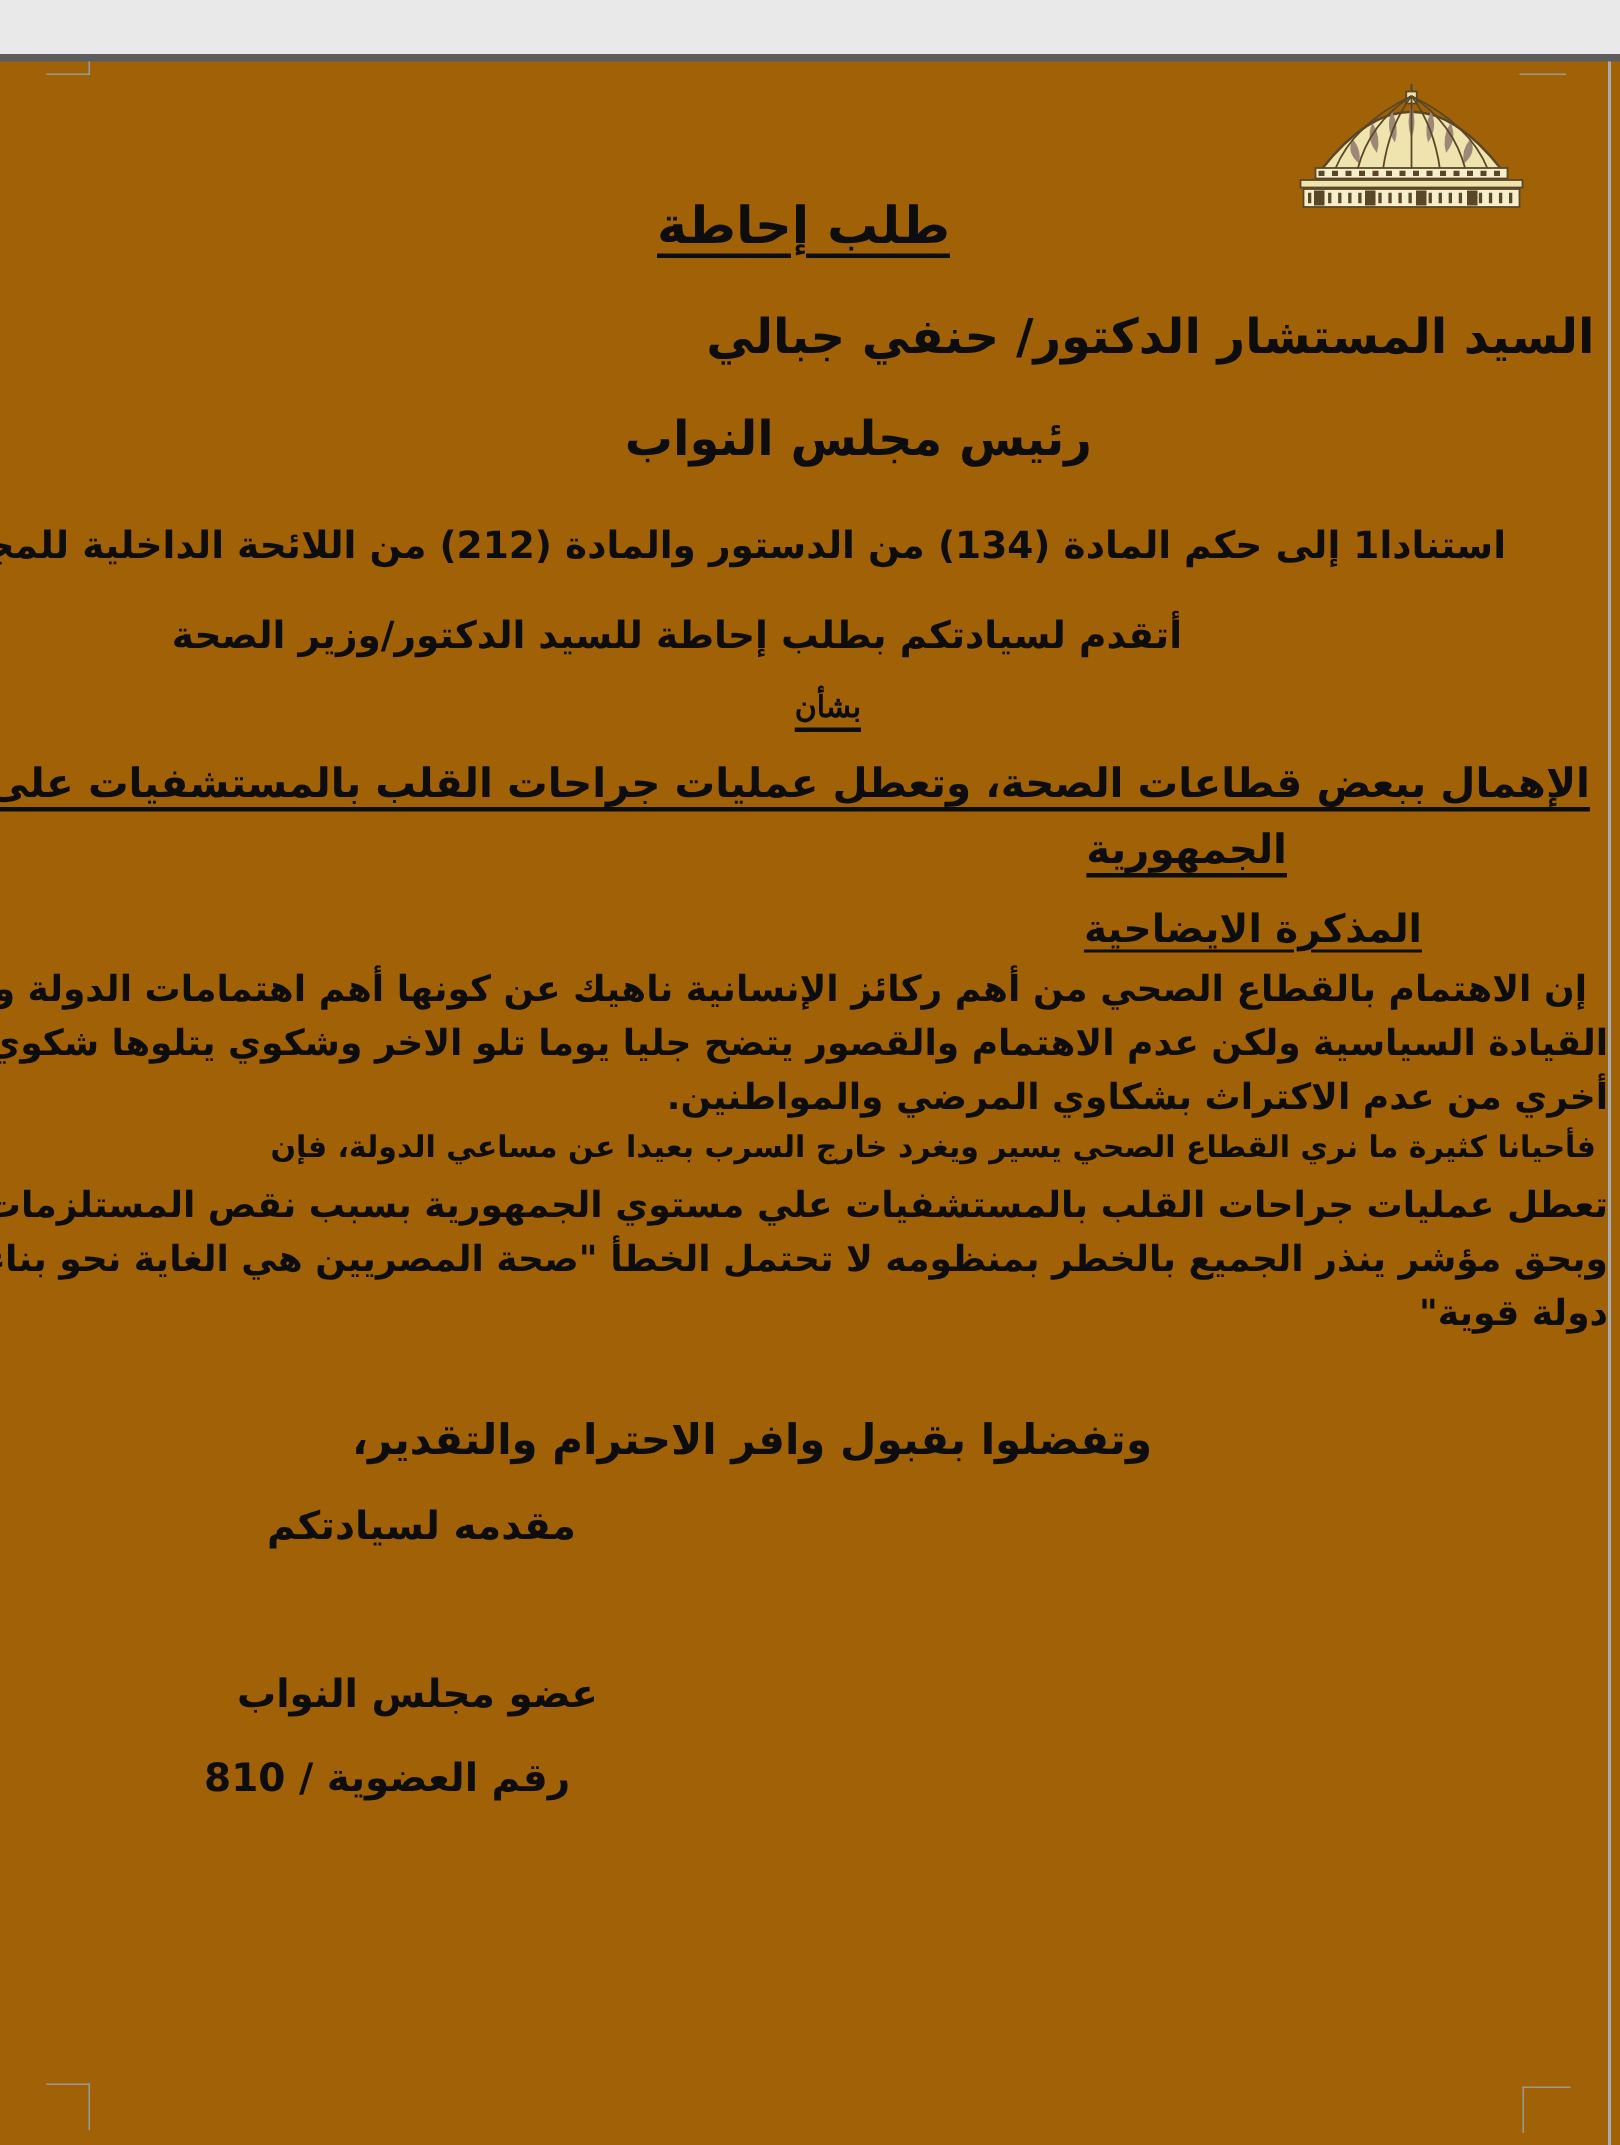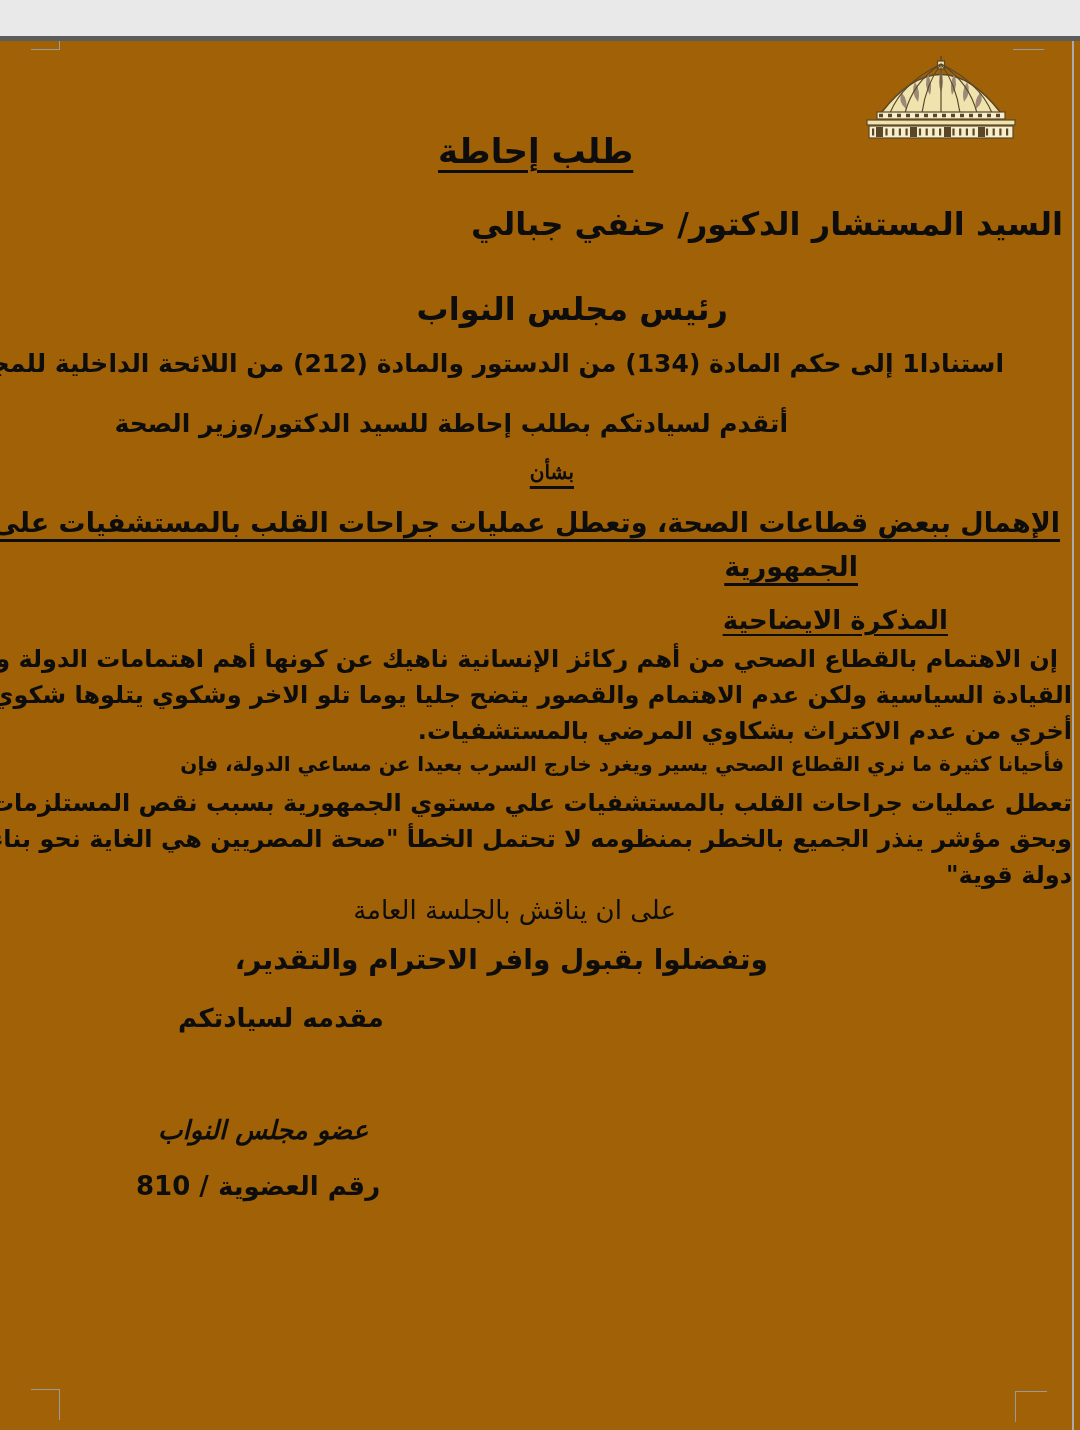--- a/index.html
+++ b/index.html
@@ -80,46 +80,45 @@
 
     <rect x="3" y="70" width="144" height="12" fill="#f7efcb" stroke="#5a4728" stroke-width="1.2"></rect>
     <line x1="6" y1="76" x2="145" y2="76" stroke="#5a4728" stroke-width="7" stroke-dasharray="2.2,4.5"></line>
     <line x1="10" y1="76" x2="145" y2="76" stroke="#5a4728" stroke-width="10" stroke-dasharray="7,27"></line>
   </svg>
 
   <div class="line u" style="top:94px; left:438px; font-size:34px;">طلب إحاطة</div>
 
   <div class="line" style="top:168px; right:17px; font-size:32px;">السيد المستشار الدكتور/ حنفي جبالي</div>
 
-  <div class="line" style="top:253px; right:352px; font-size:32px;">رئيس مجلس النواب</div>
+  <div class="line" style="top:236px; right:352px; font-size:32px;">رئيس مجلس النواب</div>
 
   <div class="line" style="top:312px; right:76px; font-size:25px;">استنادا1 إلى حكم المادة (134) من الدستور والمادة (212) من اللائحة الداخلية للمجلس.</div>
 
   <div class="line" style="top:372px; right:292px; font-size:25px;">أتقدم لسيادتكم بطلب إحاطة للسيد الدكتور/وزير الصحة</div>
 
   <div class="line u" style="top:424px; right:506px; font-size:20px;font-family:Liberation Serif, serif;">بشأن</div>
 
   <div class="line u" style="top:470px; right:20px; font-size:27px;">الإهمال ببعض قطاعات الصحة، وتعطل عمليات جراحات القلب بالمستشفيات على مستوى</div>
 
   <div class="line u" style="top:514px; right:222px; font-size:27px;">الجمهورية</div>
 
   <div class="line u2" style="top:568px; right:132px; font-size:26px;">المذكرة الايضاحية</div>
 
   <div class="line" style="top:608px; right:22px; font-size:24px;">إن الاهتمام بالقطاع الصحي من أهم ركائز الإنسانية ناهيك عن كونها أهم اهتمامات الدولة و</div>
   <div class="line" style="top:644px; right:8px; font-size:24px;">القيادة السياسية ولكن عدم الاهتمام والقصور يتضح جليا يوما تلو الاخر وشكوي يتلوها شكوي</div>
-  <div class="line" style="top:680px; right:8px; font-size:24px;">أخري من عدم الاكتراث بشكاوي المرضي بالمستشفيات.</div>
+  <div class="line" style="top:680px; right:8px; font-size:24px;">أخري من عدم الاكتراث بشكاوي المرضي والمواطنين.</div>
   <div class="line" style="top:716px; right:16px; font-size:20px;">فأحيانا كثيرة ما نري القطاع الصحي يسير ويغرد خارج السرب بعيدا عن مساعي الدولة، فإن</div>
   <div class="line" style="top:752px; right:8px; font-size:24px;">تعطل عمليات جراحات القلب بالمستشفيات علي مستوي الجمهورية بسبب نقص المستلزمات لهو</div>
   <div class="line" style="top:788px; right:8px; font-size:24px;">وبحق مؤشر ينذر الجميع بالخطر بمنظومه لا تحتمل الخطأ "صحة المصريين هي الغاية نحو بناء</div>
   <div class="line" style="top:824px; right:8px; font-size:24px;">دولة قوية"</div>
 
-  <div class="line" style="top:858px; right:404px; font-size:26px; font-weight:normal;">على ان يناقش بالجلسة العامة</div>
 
   <div class="line" style="top:906px; right:312px; font-size:28px;text-align:center;">وتفضلوا بقبول وافر الاحترام والتقدير،</div>
 
   <div class="line" style="top:966px; left:178px; font-size:26px;">مقدمه لسيادتكم</div>
 
 
-  <div class="line" style="top:1078px; left:158px; font-size:26px;font-style:italic;">عضو مجلس النواب</div>
+  <div class="line" style="top:1078px; left:158px; font-size:26px;">عضو مجلس النواب</div>
 
   <div class="line" style="top:1134px; left:136px; font-size:26px;">رقم العضوية / 810</div>
 
 </div>
 
 </body></html>

